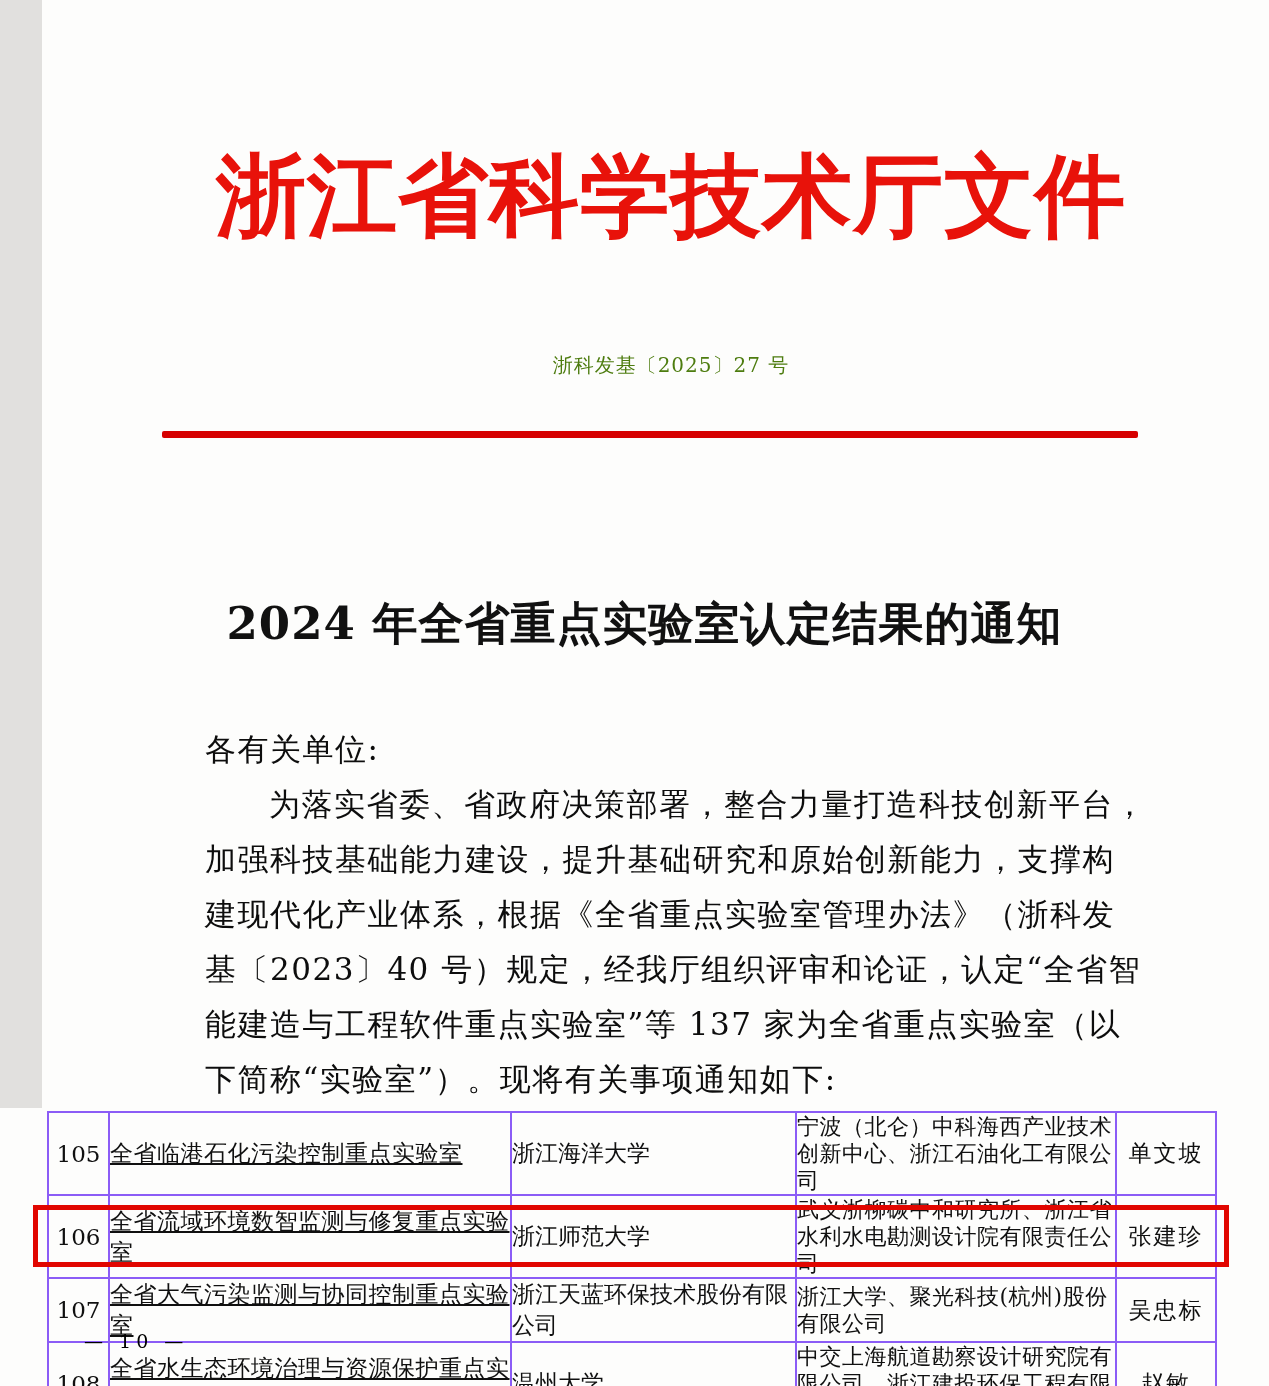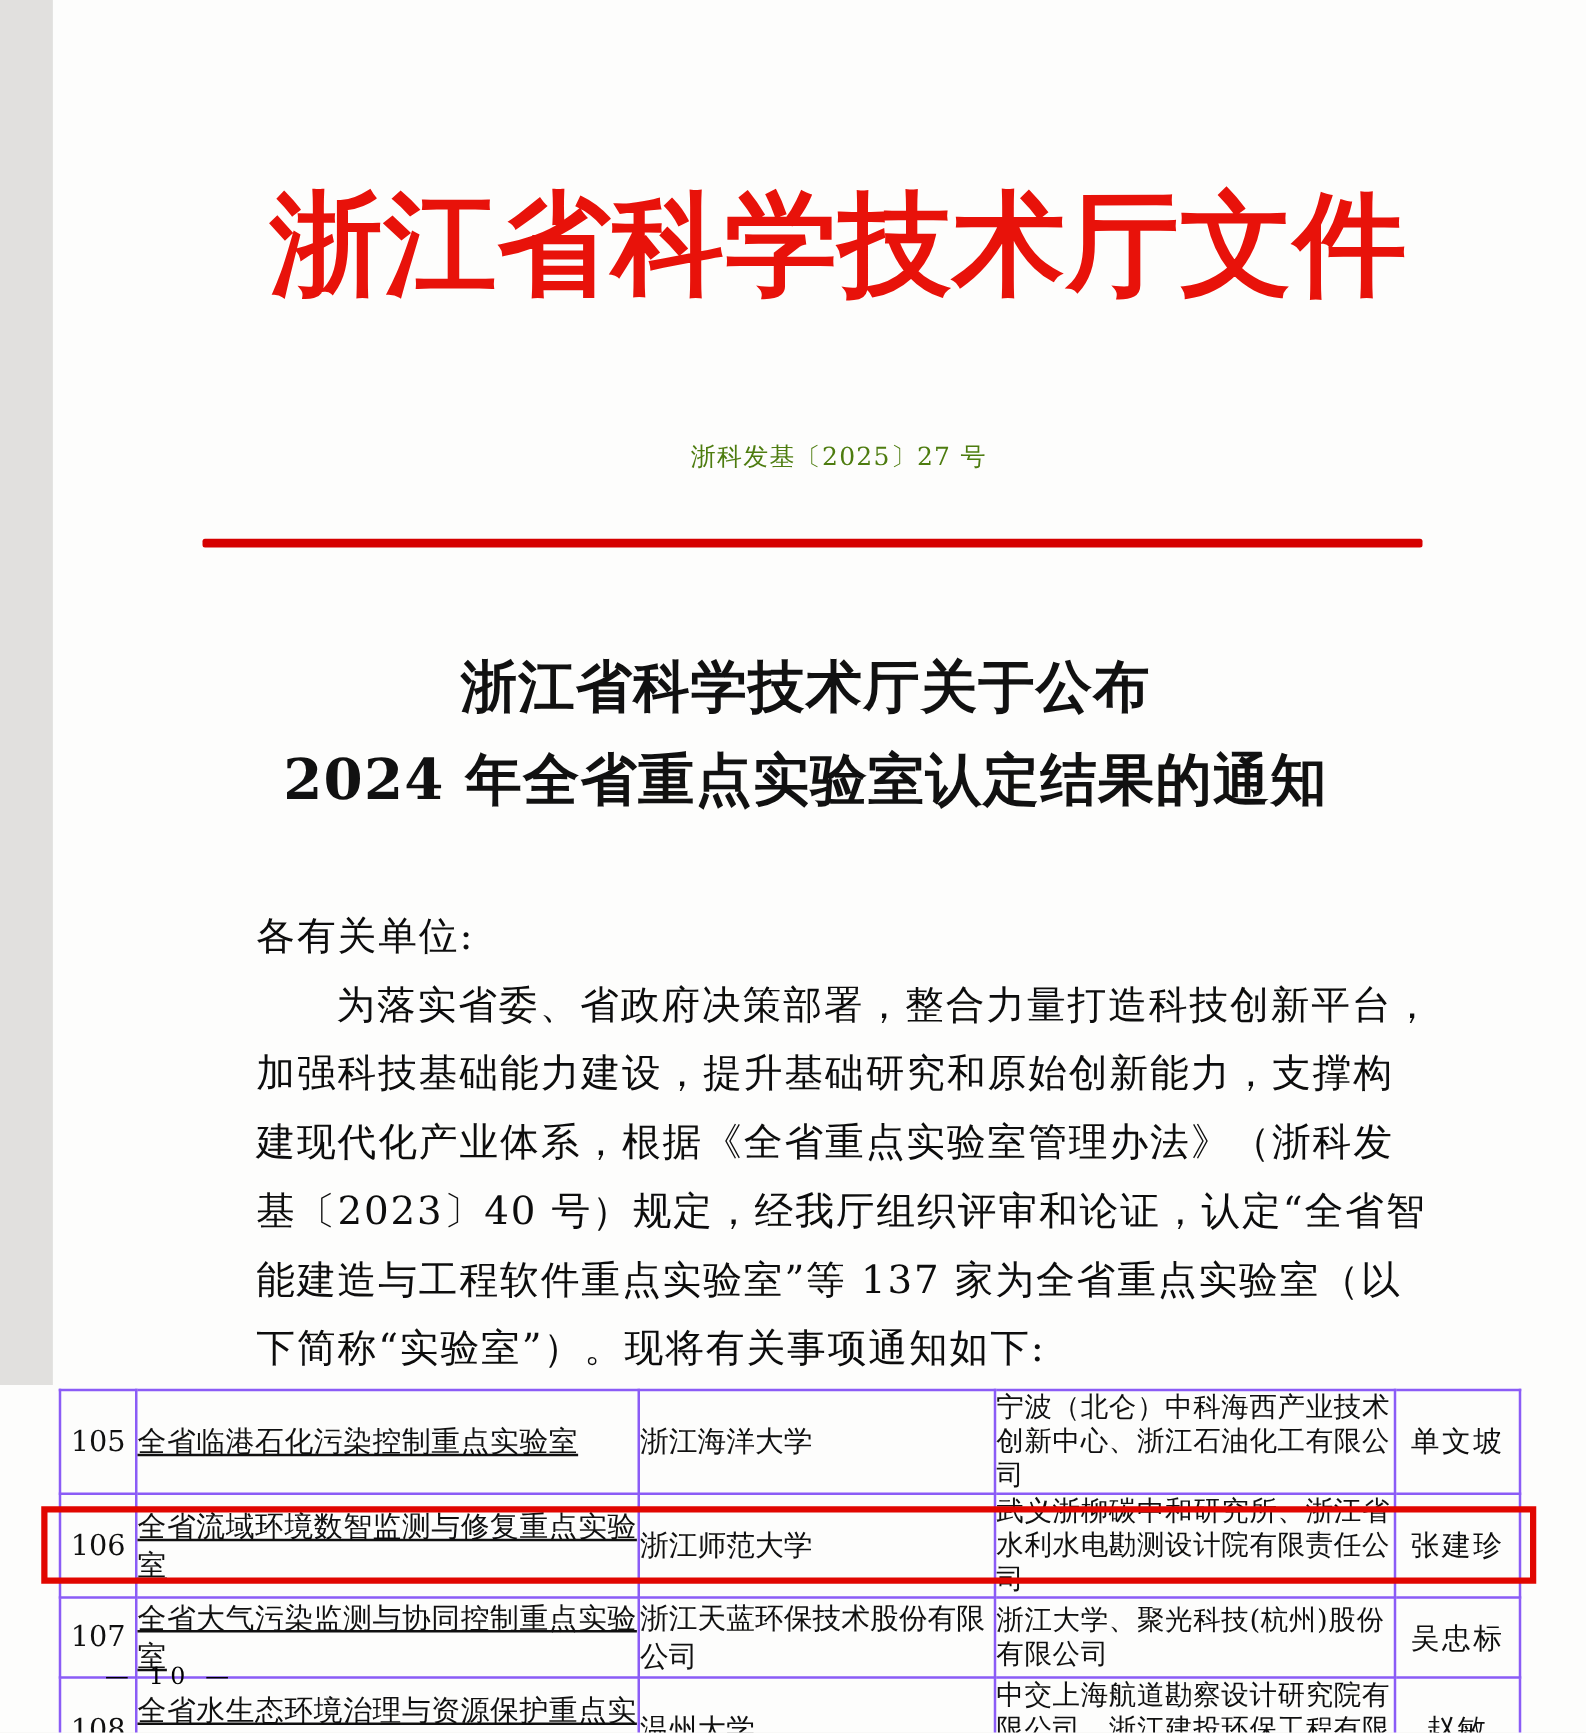--- a/index.html
+++ b/index.html
@@ -95,21 +95,20 @@
 
 <div class="screenshot">
 
   <div class="gray-strip left"></div>
   <div class="gray-strip right"></div>
 
   <div class="page-top">
     <div class="header-title">浙江省科学技术厅文件</div>
     <div class="doc-number">浙科发基〔2025〕27 号</div>
     <div class="red-rule"></div>
-    <div class="notice-title l1">浙江省科学技术厅关于公布</div>
     <div class="notice-title l2">2024 年全省重点实验室认定结果的通知</div>
 
     <div class="body-block">
       <div class="body-line">各有关单位:</div>
       <div class="body-line indent">为落实省委、省政府决策部署，整合力量打造科技创新平台，</div>
       <div class="body-line">加强科技基础能力建设，提升基础研究和原始创新能力，支撑构</div>
       <div class="body-line">建现代化产业体系，根据《全省重点实验室管理办法》（浙科发</div>
       <div class="body-line">基〔2023〕40 号）规定，经我厅组织评审和论证，认定“全省智</div>
       <div class="body-line">能建造与工程软件重点实验室”等 137 家为全省重点实验室（以</div>
       <div class="body-line">下简称“实验室”）。现将有关事项通知如下:</div>

